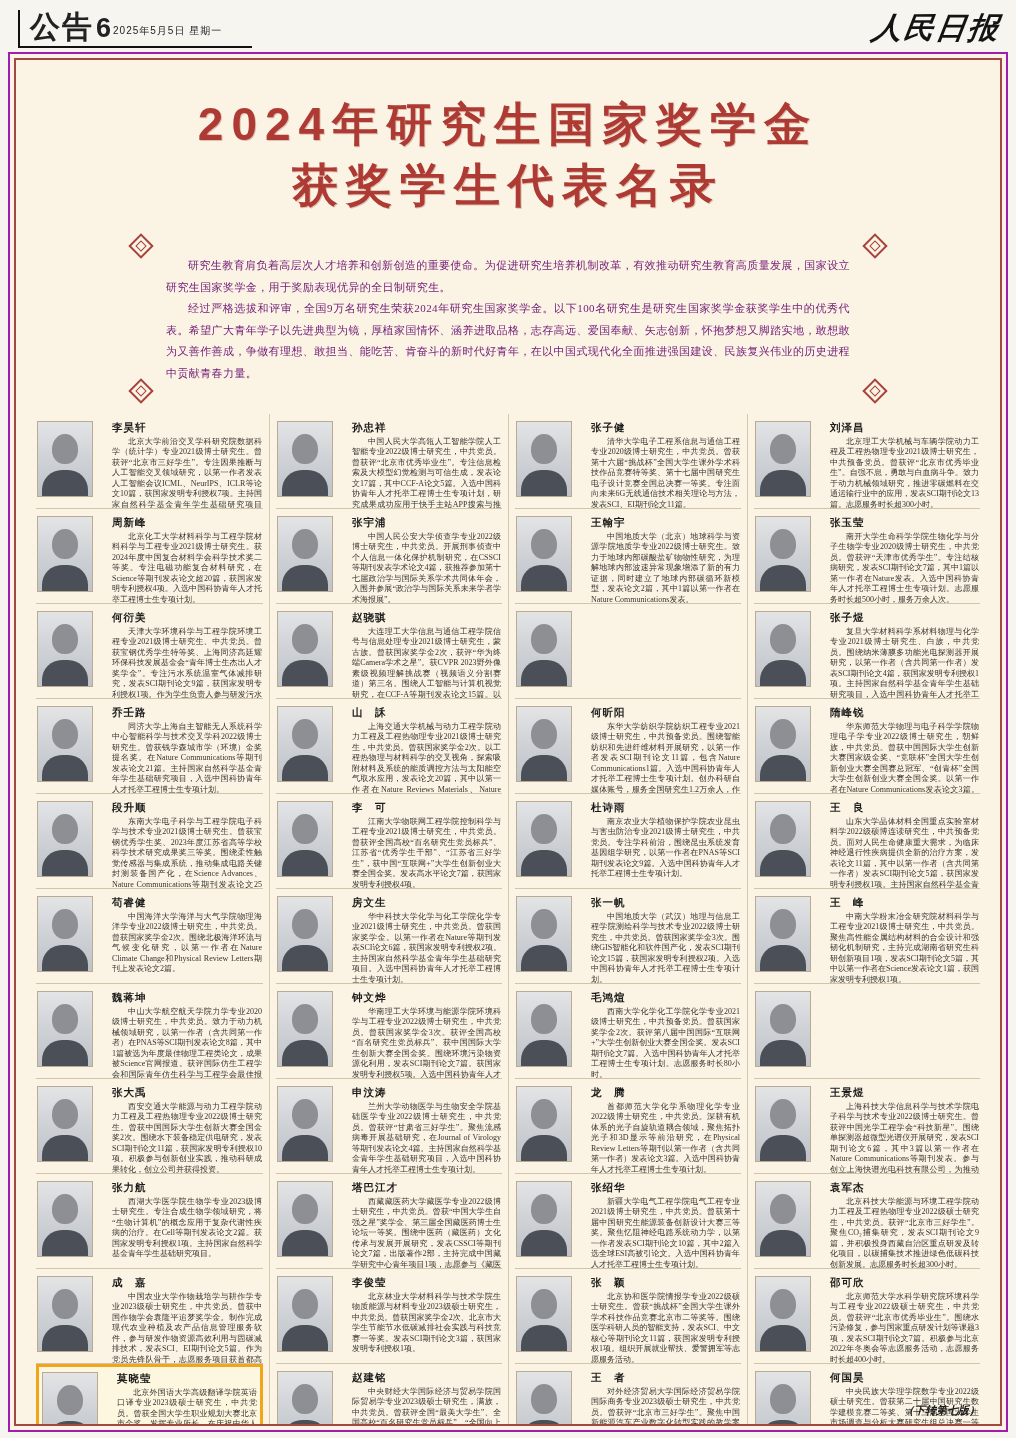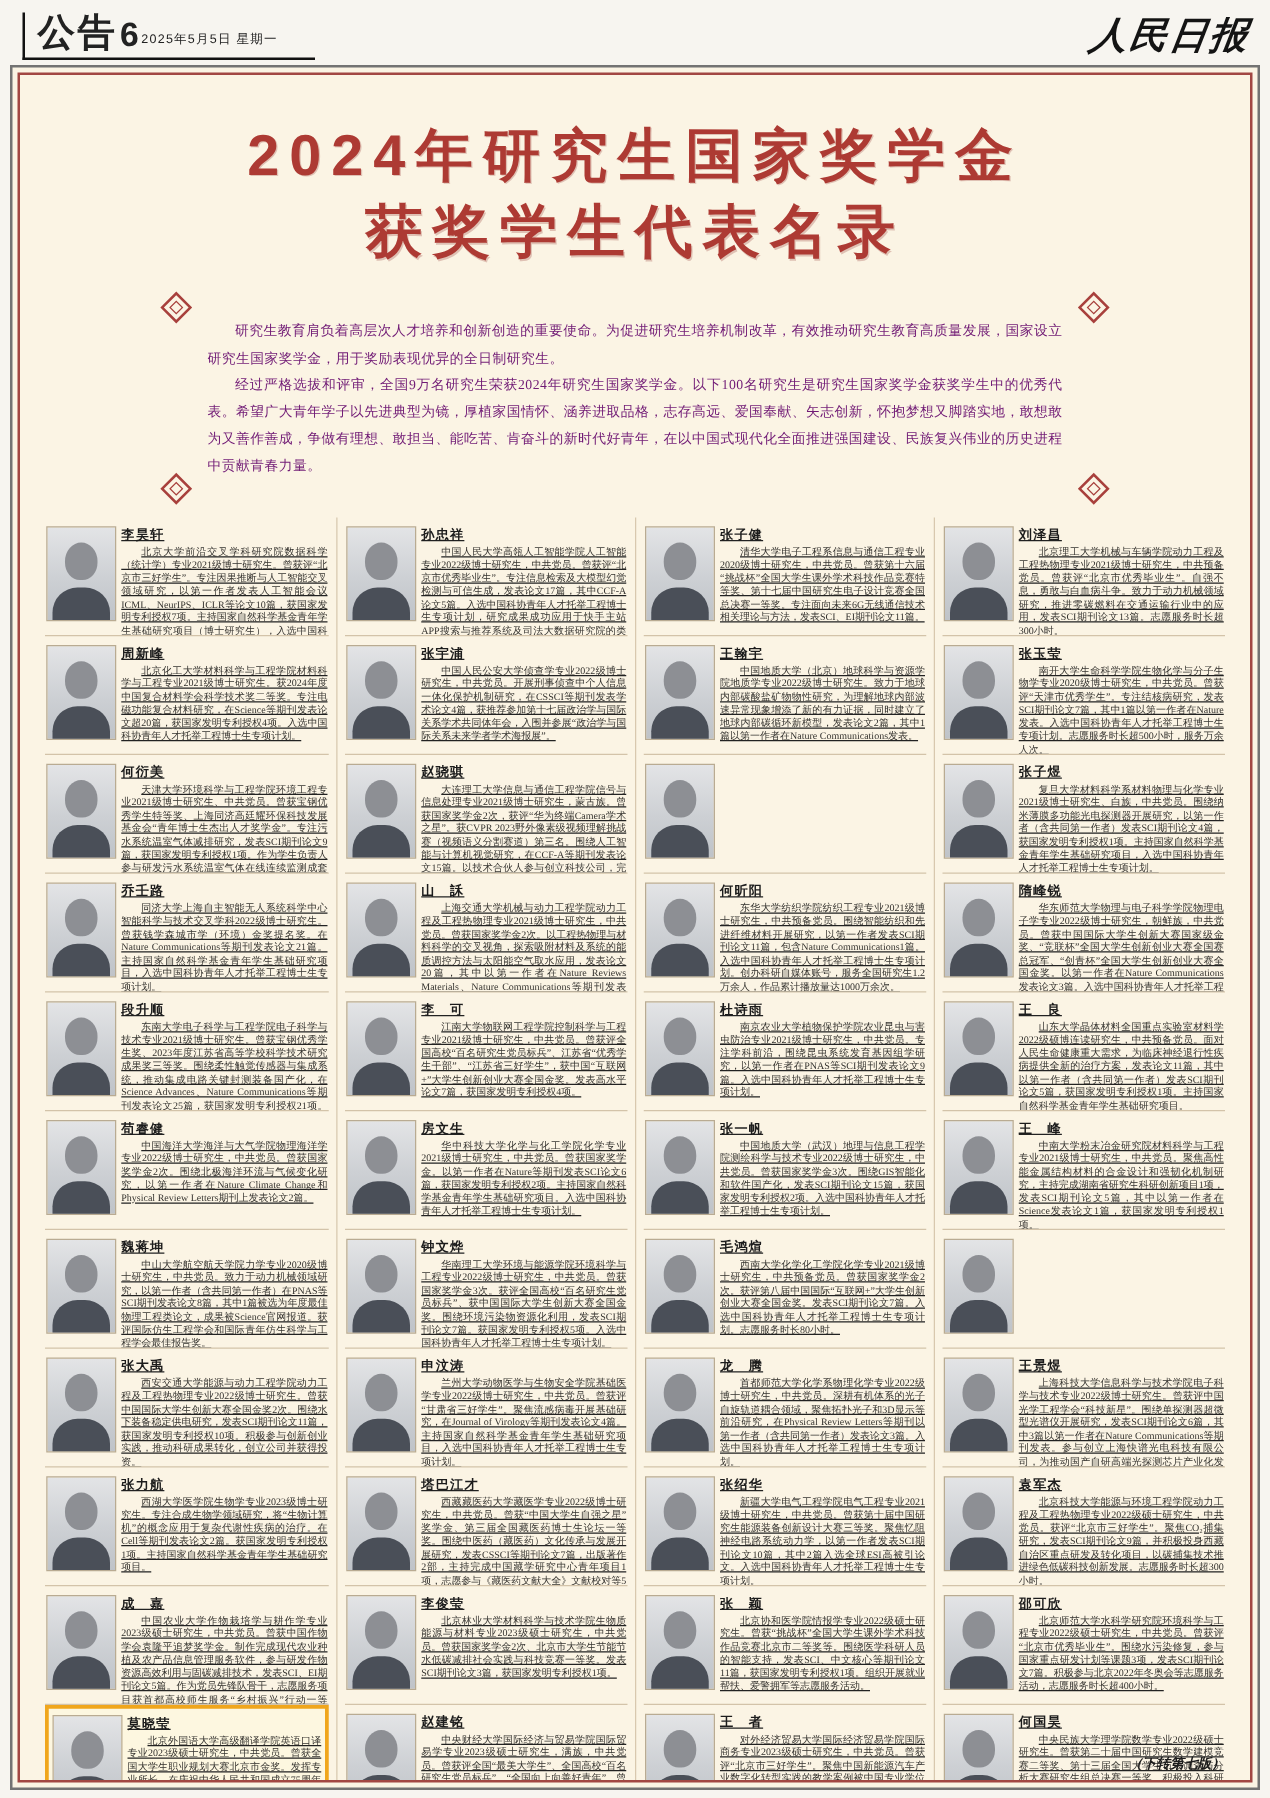--- a/index.html
+++ b/index.html
@@ -9,40 +9,40 @@
   
   .masthead { height:48px; position:relative; padding:6px 14px 0 18px; display:flex; align-items:flex-end; }
   .mast-left { display:flex; align-items:flex-end; gap:2px; border-left:2px solid #111; border-bottom:2px solid #111; padding:2px 30px 4px 10px; }
   .section-label { font-family:"Liberation Sans","DejaVu Sans",sans-serif; font-weight:900; font-size:30px; line-height:1; letter-spacing:2px; }
   .page-number { font-family:"Liberation Sans","DejaVu Sans",sans-serif; font-weight:700; font-size:27px; line-height:1; }
   .date-line { font-family:"Liberation Sans","DejaVu Sans",sans-serif; font-weight:400; font-size:10px; padding-bottom:4px; letter-spacing:1px; }
   .paper-name { position:absolute; right:16px; top:8px; font-size:30px; font-weight:900; font-style:italic; transform:skewX(-8deg); letter-spacing:2px; color:#141414; }
 
   
   .poster { position:absolute; left:8px; right:8px; top:52px; bottom:6px;
-            border:2px solid #737373; padding:4px; background:#fbf4e4; }
+            border:2px solid #a21caf; padding:4px; background:#fbf4e4; }
   .poster-inner { border:2px solid #a24743; height:100%; background:#fbf4e4; position:relative; padding:26px 10px 24px 10px; overflow:hidden; }
 
   
   .title-block { text-align:center; margin-top:8px; }
   .title-line { font-family:"Liberation Sans","DejaVu Sans",sans-serif; font-weight:900; color:#ad3a33; font-size:46px; line-height:1.32; letter-spacing:8px; text-shadow:1px 1px 0 rgba(140,40,35,.25); }
 
   
   .intro-box { width:736px; margin:26px auto 0 auto; position:relative; padding:14px 26px 12px 26px; color:#701a75; }
   .intro-box p { font-size:11px; line-height:1.95; text-indent:2em; text-align:justify; letter-spacing:.4px; }
   .corner { position:absolute; width:18px; height:18px; border:2px solid #a8403c; transform:rotate(45deg); background:#fbf4e4; }
   .corner::after { content:""; position:absolute; inset:3px; border:1px solid #a8403c; }
   .corner.tl { left:-8px; top:-4px; } .corner.tr { right:-8px; top:-4px; }
   .corner.bl { left:-8px; bottom:-4px; } .corner.br { right:-8px; bottom:-4px; }
 
   
   .grid { display:flex; margin-top:18px; padding:0 4px; }
   .entry-col { width:25%; padding:0 6px; }
   .entry-col + .entry-col { border-left:1px solid #d8c8ae; }
-  .entry { display:flex; gap:4px; height:95px; padding:7px 1px 4px 1px; border-bottom:1px solid #d3c3a9; overflow:hidden;text-decoration:underline; }
+  .entry { display:flex; gap:19px; height:95px; padding:7px 1px 4px 1px; border-bottom:1px solid #d3c3a9; overflow:hidden; }
   .entry:last-child { border-bottom:none; }
   .entry.highlight { border:3px solid #f0a61c; background:#fdf7e0; padding:5px 3px 3px 3px; }
 
   .photo { flex:0 0 56px; height:76px; background:linear-gradient(180deg,#e3e4e6 0%,#cdd0d4 55%,#bfc3c8 100%); position:relative; overflow:hidden; border:1px solid #b9ab92; }
   .photo::before { content:""; position:absolute; left:50%; top:12px; width:26px; height:30px; margin-left:-13px; border-radius:50% 50% 46% 46%; background:#8d8f94; }
   .photo::after { content:""; position:absolute; left:50%; bottom:-8px; width:46px; height:34px; margin-left:-23px; border-radius:20px 20px 0 0; background:#4a4f58; }
 
   .entry-text { flex:1 1 auto; min-width:0; }
   .entry-name { font-family:"Liberation Sans","DejaVu Sans",sans-serif; font-weight:700; font-size:10.5px; letter-spacing:1px; margin-bottom:2px; color:#1c1c1c; }
   .entry-bio { font-size:8px; line-height:10.4px; text-align:justify; color:#35332f; text-indent:2em; }

